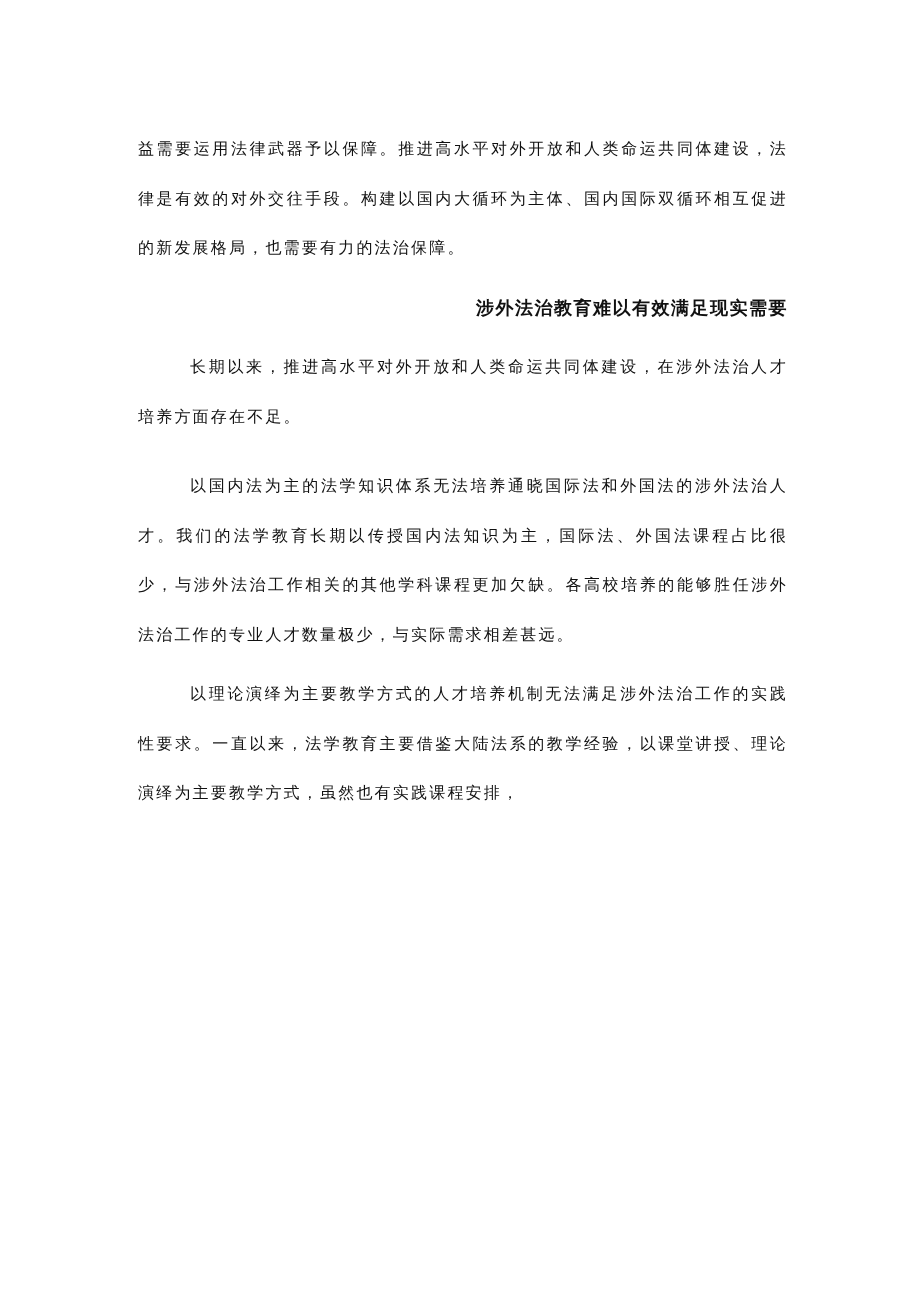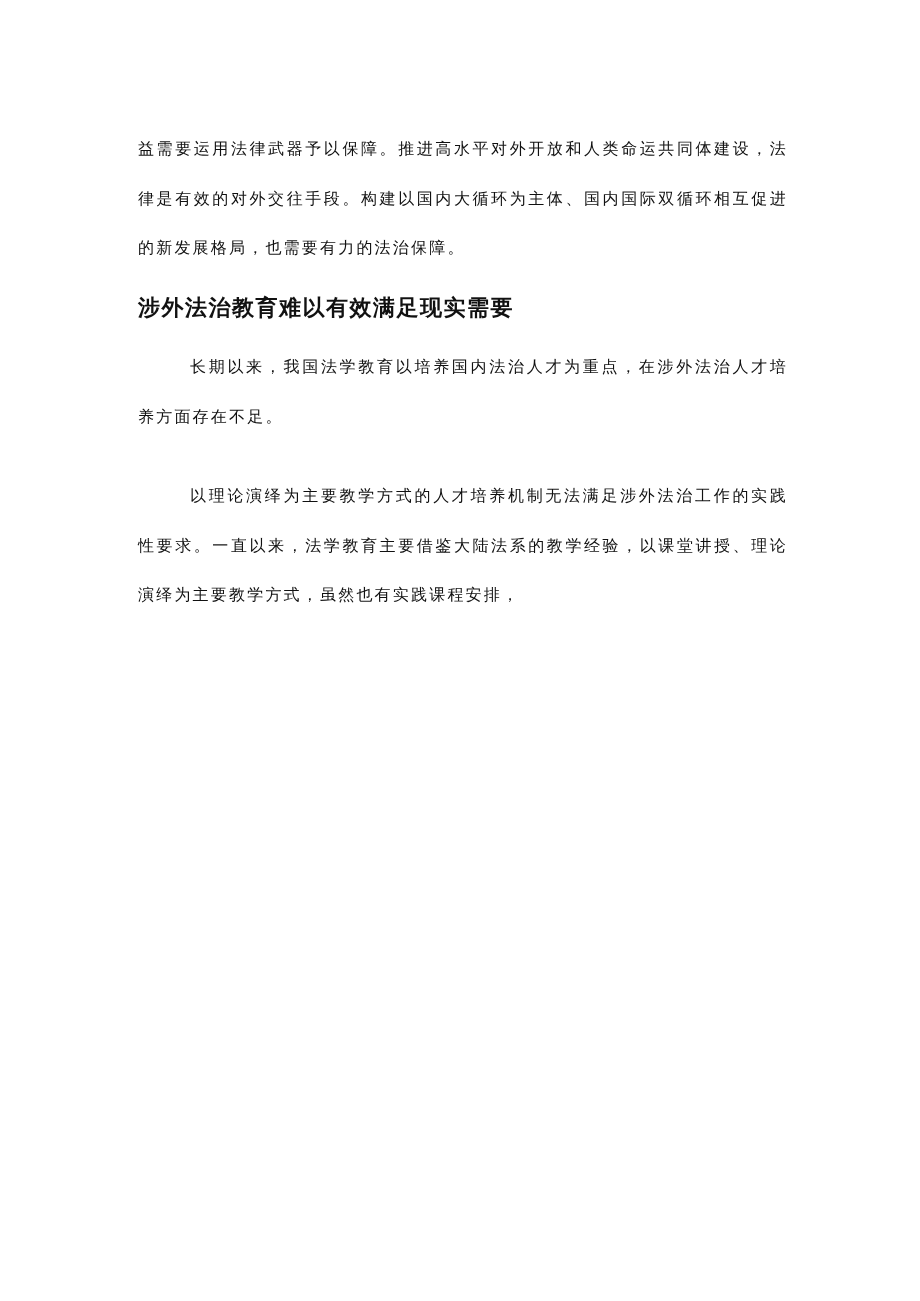--- a/index.html
+++ b/index.html
@@ -28,35 +28,36 @@
       text-align: justify;
       text-justify: inter-character;
       letter-spacing: 2.2px;
       word-break: break-all;
     }
     .para.indent {
       text-indent: 52px;
     }
     .heading {
       margin: 0;
-      font-size: 22px;
+      font-size: 18px;
       font-weight: bold;
       line-height: 49.5px;
-      text-align: left;
+      text-align: right;
       letter-spacing: 1.5px;
     }
     .gap-heading { height: 10px; }
     .gap { height: 10px; }
   </style>
 </head>
 <body>
 
 <div class="page">
   <p class="para">益需要运用法律武器予以保障。推进高水平对外开放和人类命运共同体建设，法律是有效的对外交往手段。构建以国内大循环为主体、国内国际双循环相互促进的新发展格局，也需要有力的法治保障。</p>
   <div class="gap-heading"></div>
   <h2 class="heading">涉外法治教育难以有效满足现实需要</h2>
   <div class="gap-heading"></div>
-  <p class="para indent">长期以来，我国法学教育以培养国内法治人才为重点，在涉外法治人才培养方面存在不足。</p>
+  <p class="para indent">长期以来，推进高水平对外开放和人类命运共同体建设，在涉外法治人才培养方面存在不足。</p>
   <div class="gap"></div>
   <div class="gap"></div>
+  <p class="para indent">以国内法为主的法学知识体系无法培养通晓国际法和外国法的涉外法治人才。我们的法学教育长期以传授国内法知识为主，国际法、外国法课程占比很少，与涉外法治工作相关的其他学科课程更加欠缺。各高校培养的能够胜任涉外法治工作的专业人才数量极少，与实际需求相差甚远。</p>
   <div class="gap"></div>
   <p class="para indent">以理论演绎为主要教学方式的人才培养机制无法满足涉外法治工作的实践性要求。一直以来，法学教育主要借鉴大陆法系的教学经验，以课堂讲授、理论演绎为主要教学方式，虽然也有实践课程安排，</p>
 </div>
 
 </body></html>

